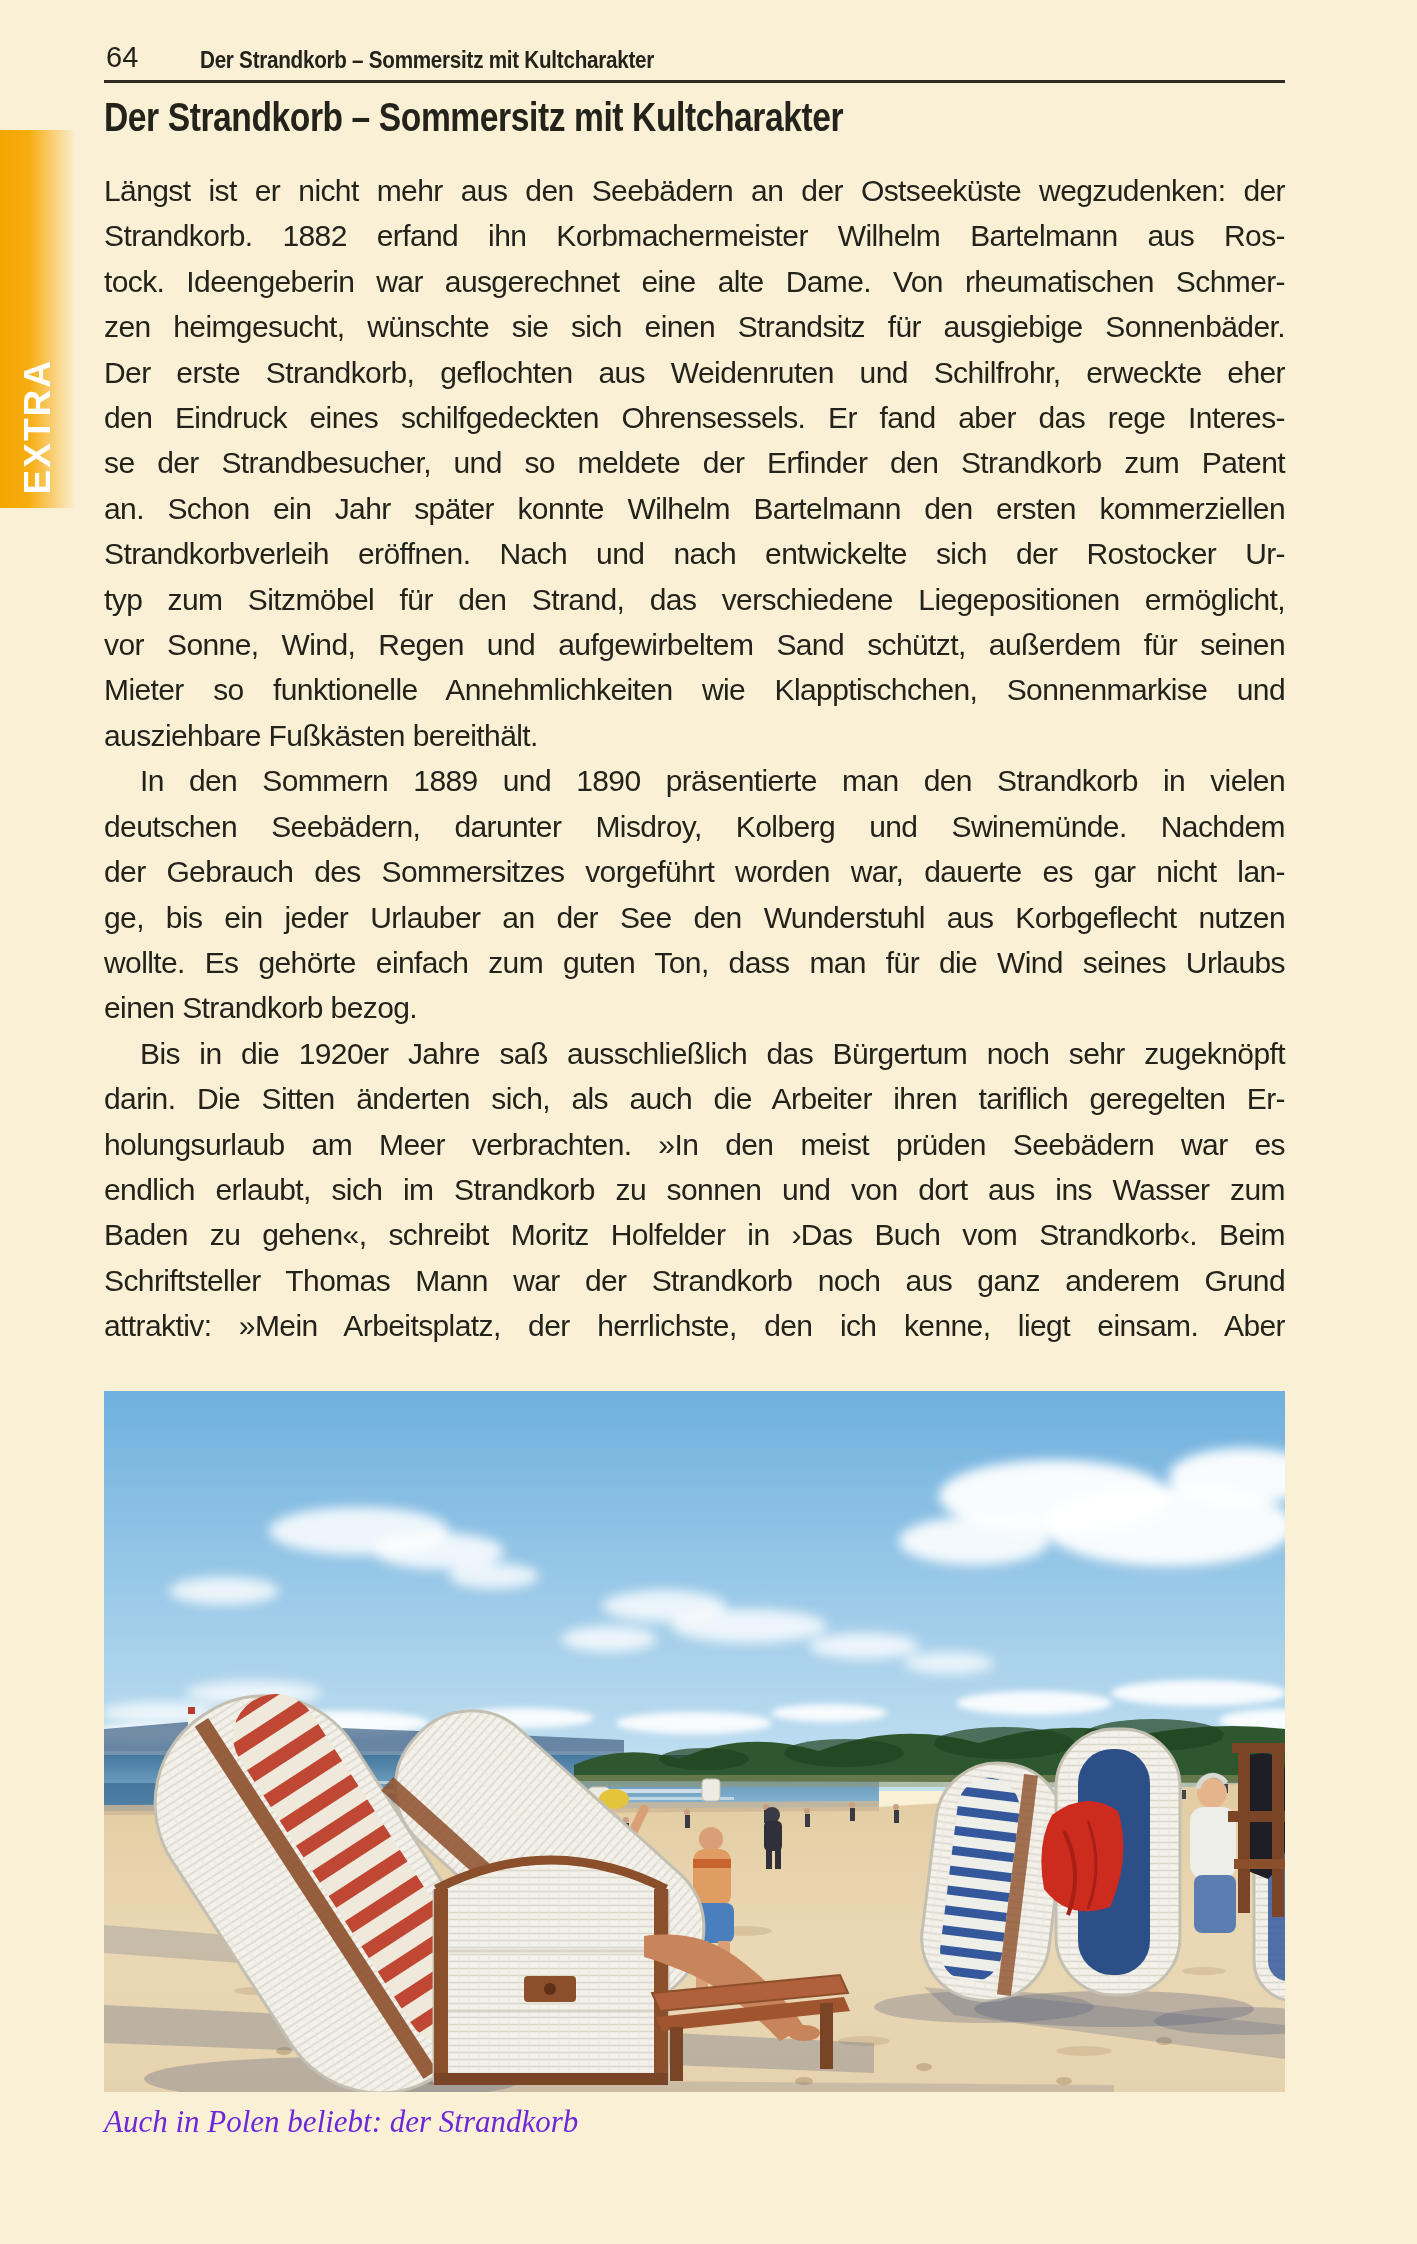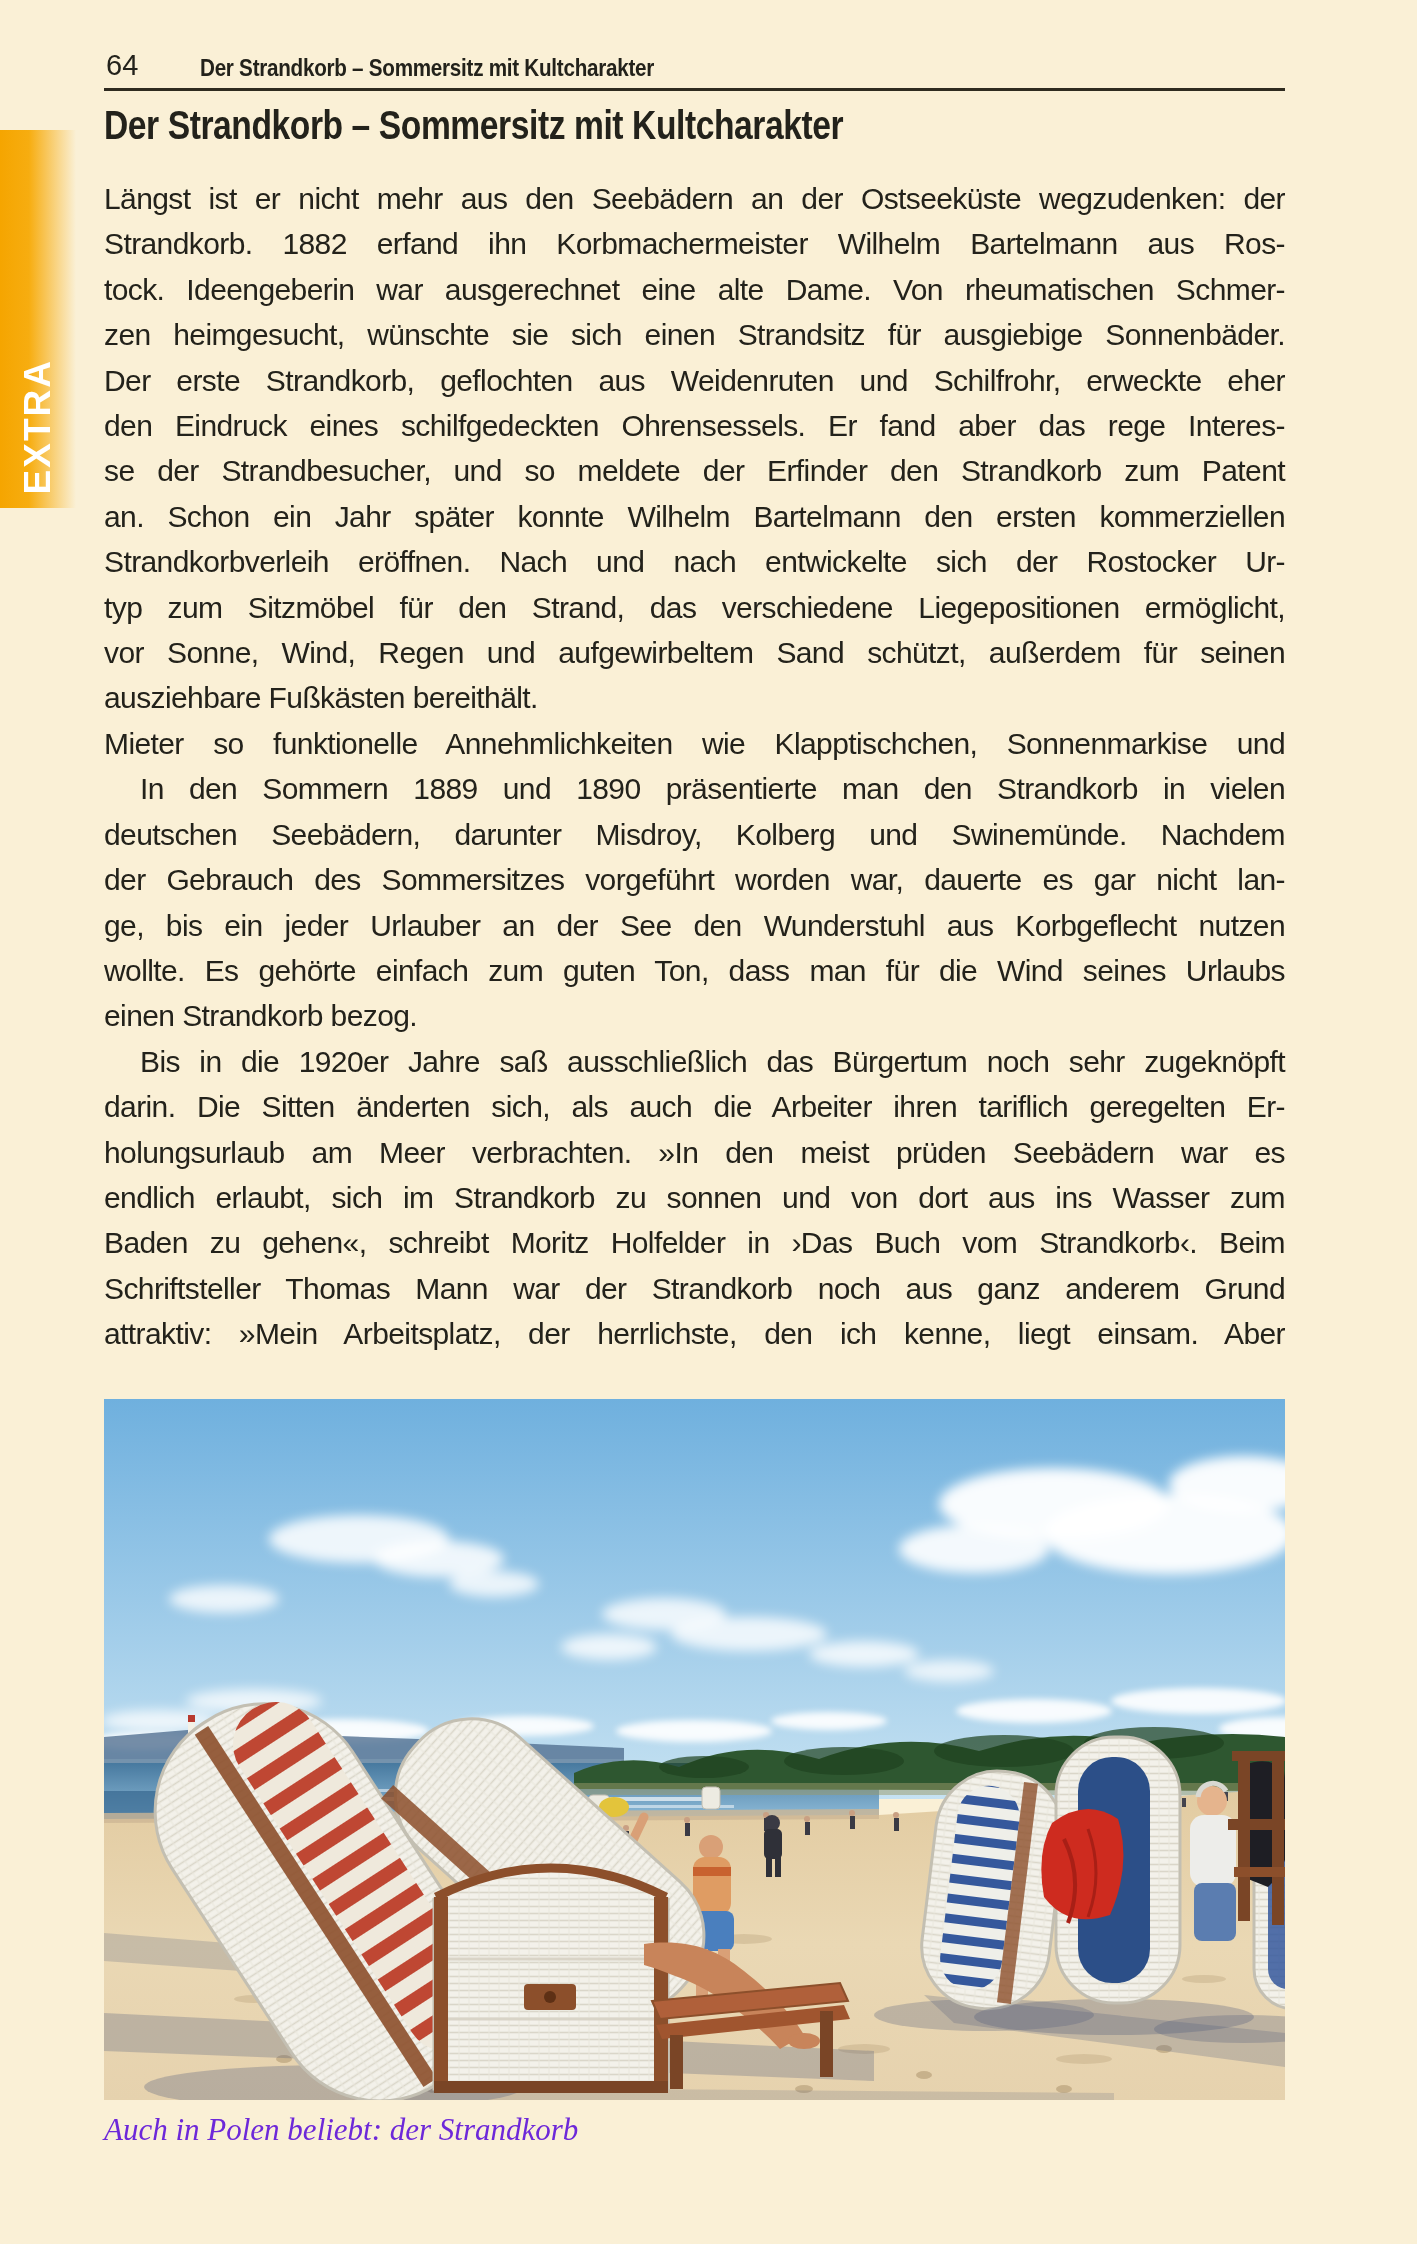--- a/index.html
+++ b/index.html
@@ -12,21 +12,21 @@
     position:absolute;left:0;top:130px;width:76px;height:378px;
     background:linear-gradient(90deg,#F5A500 0%,#F7AD10 38%,rgba(247,173,16,0) 100%);
   }
   .extra-label{
     position:absolute;bottom:14px;left:50%;
     transform:translateX(-50%) rotate(180deg);
     writing-mode:vertical-rl;
     color:#FFFFFF;font-weight:bold;font-size:37px;letter-spacing:2px;
   }
   .content{position:absolute;left:104px;top:0;width:1181px;}
-  .pagehead{position:relative;height:30px;padding-top:42px;padding-bottom:16px;border-bottom:3px solid #2F2B20;}
+  .pagehead{position:relative;height:30px;padding-top:42px;padding-bottom:8px;border-bottom:3px solid #2F2B20;}
   .pagenum{position:absolute;left:2px;bottom:6px;font-size:29px;}
   .runhead{
     position:absolute;left:96px;bottom:6px;font-size:24px;font-weight:bold;
     transform:scaleX(.86);transform-origin:left bottom;white-space:nowrap;letter-spacing:-.3px;
   }
   .title{
     margin:12px 0 0 0;font-size:40px;font-weight:bold;letter-spacing:-.5px;
     transform:scaleX(.84);transform-origin:left center;white-space:nowrap;
   }
   .bodytext{margin-top:28px;width:1181px;font-size:30px;line-height:45.4px;letter-spacing:-.6px;}
@@ -57,22 +57,22 @@
       <div class="line">Strandkorb. 1882 erfand ihn Korbmachermeister Wilhelm Bartelmann aus Ros-</div>
       <div class="line">tock. Ideengeberin war ausgerechnet eine alte Dame. Von rheumatischen Schmer-</div>
       <div class="line">zen heimgesucht, wünschte sie sich einen Strandsitz für ausgiebige Sonnenbäder.</div>
       <div class="line">Der erste Strandkorb, geflochten aus Weidenruten und Schilfrohr, erweckte eher</div>
       <div class="line">den Eindruck eines schilfgedeckten Ohrensessels. Er fand aber das rege Interes-</div>
       <div class="line">se der Strandbesucher, und so meldete der Erfinder den Strandkorb zum Patent</div>
       <div class="line">an. Schon ein Jahr später konnte Wilhelm Bartelmann den ersten kommerziellen</div>
       <div class="line">Strandkorbverleih eröffnen. Nach und nach entwickelte sich der Rostocker Ur-</div>
       <div class="line">typ zum Sitzmöbel für den Strand, das verschiedene Liegepositionen ermöglicht,</div>
       <div class="line">vor Sonne, Wind, Regen und aufgewirbeltem Sand schützt, außerdem für seinen</div>
+      <div class="line">Mieter so funktionelle Annehmlichkeiten wie Klapptischchen, Sonnenmarkise und</div>
       <div class="line noj">ausziehbare Fußkästen bereithält.</div>
-      <div class="line">Mieter so funktionelle Annehmlichkeiten wie Klapptischchen, Sonnenmarkise und</div>
       <div class="line ind">In den Sommern 1889 und 1890 präsentierte man den Strandkorb in vielen</div>
       <div class="line">deutschen Seebädern, darunter Misdroy, Kolberg und Swinemünde. Nachdem</div>
       <div class="line">der Gebrauch des Sommersitzes vorgeführt worden war, dauerte es gar nicht lan-</div>
       <div class="line">ge, bis ein jeder Urlauber an der See den Wunderstuhl aus Korbgeflecht nutzen</div>
       <div class="line">wollte. Es gehörte einfach zum guten Ton, dass man für die Wind seines Urlaubs</div>
       <div class="line noj">einen Strandkorb bezog.</div>
       <div class="line ind">Bis in die 1920er Jahre saß ausschließlich das Bürgertum noch sehr zugeknöpft</div>
       <div class="line">darin. Die Sitten änderten sich, als auch die Arbeiter ihren tariflich geregelten Er-</div>
       <div class="line">holungsurlaub am Meer verbrachten. »In den meist prüden Seebädern war es</div>
       <div class="line">endlich erlaubt, sich im Strandkorb zu sonnen und von dort aus ins Wasser zum</div>

